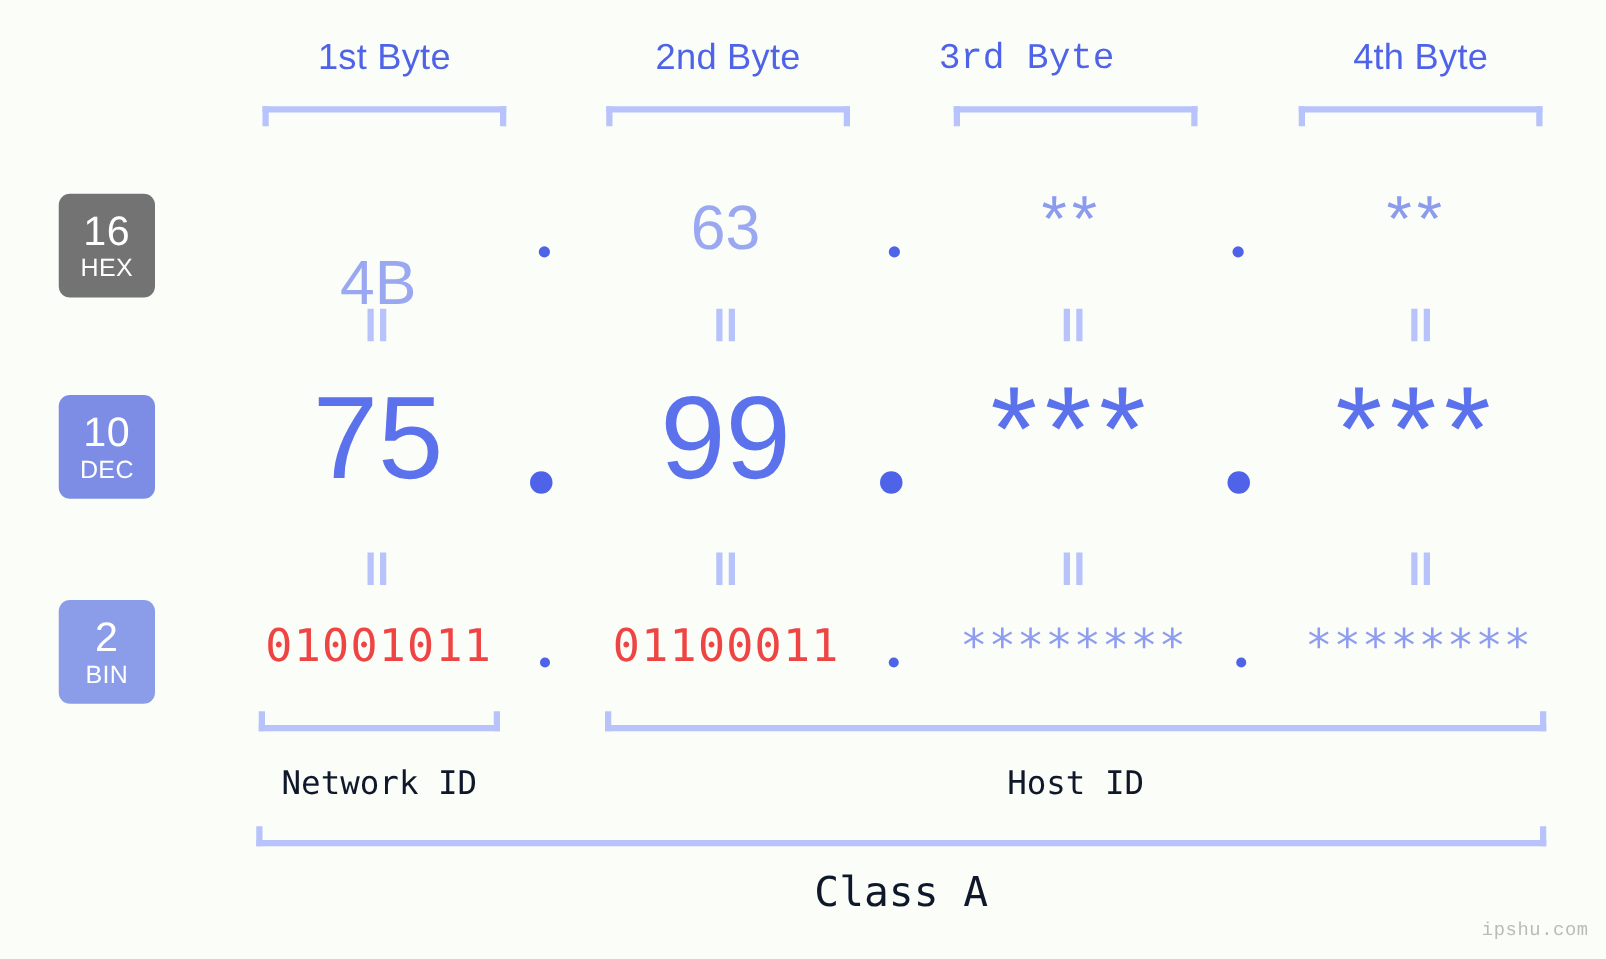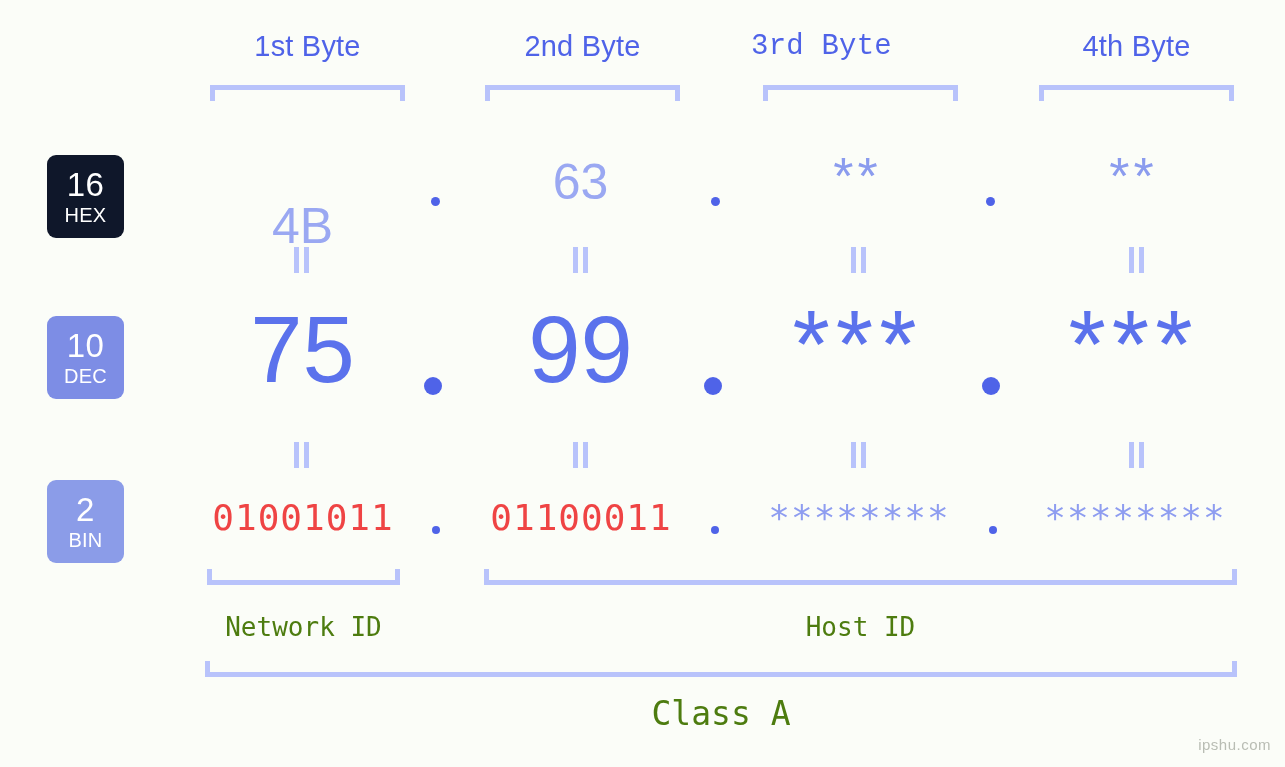--- a/index.html
+++ b/index.html
@@ -144,55 +144,55 @@
     background: #b8c3fb;
     display: block;
   }
   .eq i:first-child { left: 0; }
   .eq i:last-child  { left: 10px; }
 
   
   .section-label {
     position: absolute;
     font-family: "DejaVu Sans Mono", monospace;
-    color: #4d7c0f;
+    color: #0f172a;
     white-space: nowrap;
     text-align: center;
     line-height: 1;
   }
   .section-label.small { font-size: 26px; }
   .section-label.large { font-size: 33px; }
 
   
   .watermark {
     position: absolute;
     right: 14px;
     bottom: 14px;
-    font-family: Liberation Sans, sans-serif;
+    font-family: Liberation Mono, monospace;
     font-size: 15px;
     color: #b9bdb4;
     letter-spacing: 0.5px;
   }
 </style>
 </head>
 <body>
 
 <div class="stage">
 
   <div class="byte-label" style="left:210px;width:195px;">1st Byte</div>
   <div class="byte-label" style="left:485px;width:195px;">2nd Byte</div>
   <div class="byte-label" style="left:724px;width:195px;font-family:Liberation Mono, monospace;">3rd Byte</div>
   <div class="byte-label" style="left:1039px;width:195px;">4th Byte</div>
 
   <div class="bracket bracket-down" style="left:210px;top:85px;width:195px;"></div>
   <div class="bracket bracket-down" style="left:485px;top:85px;width:195px;"></div>
   <div class="bracket bracket-down" style="left:763px;top:85px;width:195px;"></div>
   <div class="bracket bracket-down" style="left:1039px;top:85px;width:195px;"></div>
 
-  <div class="badge" style="top:155px;background:#0f172a;">
+  <div class="badge" style="top:155px;background:#737373;">
     <span class="base-num">16</span>
     <span class="base-name">HEX</span>
   </div>
 
   <div class="badge" style="top:316px;background:#7d8de5;">
     <span class="base-num">10</span>
     <span class="base-name">DEC</span>
   </div>
 
   <div class="badge" style="top:480px;background:#8b9ce8;">

